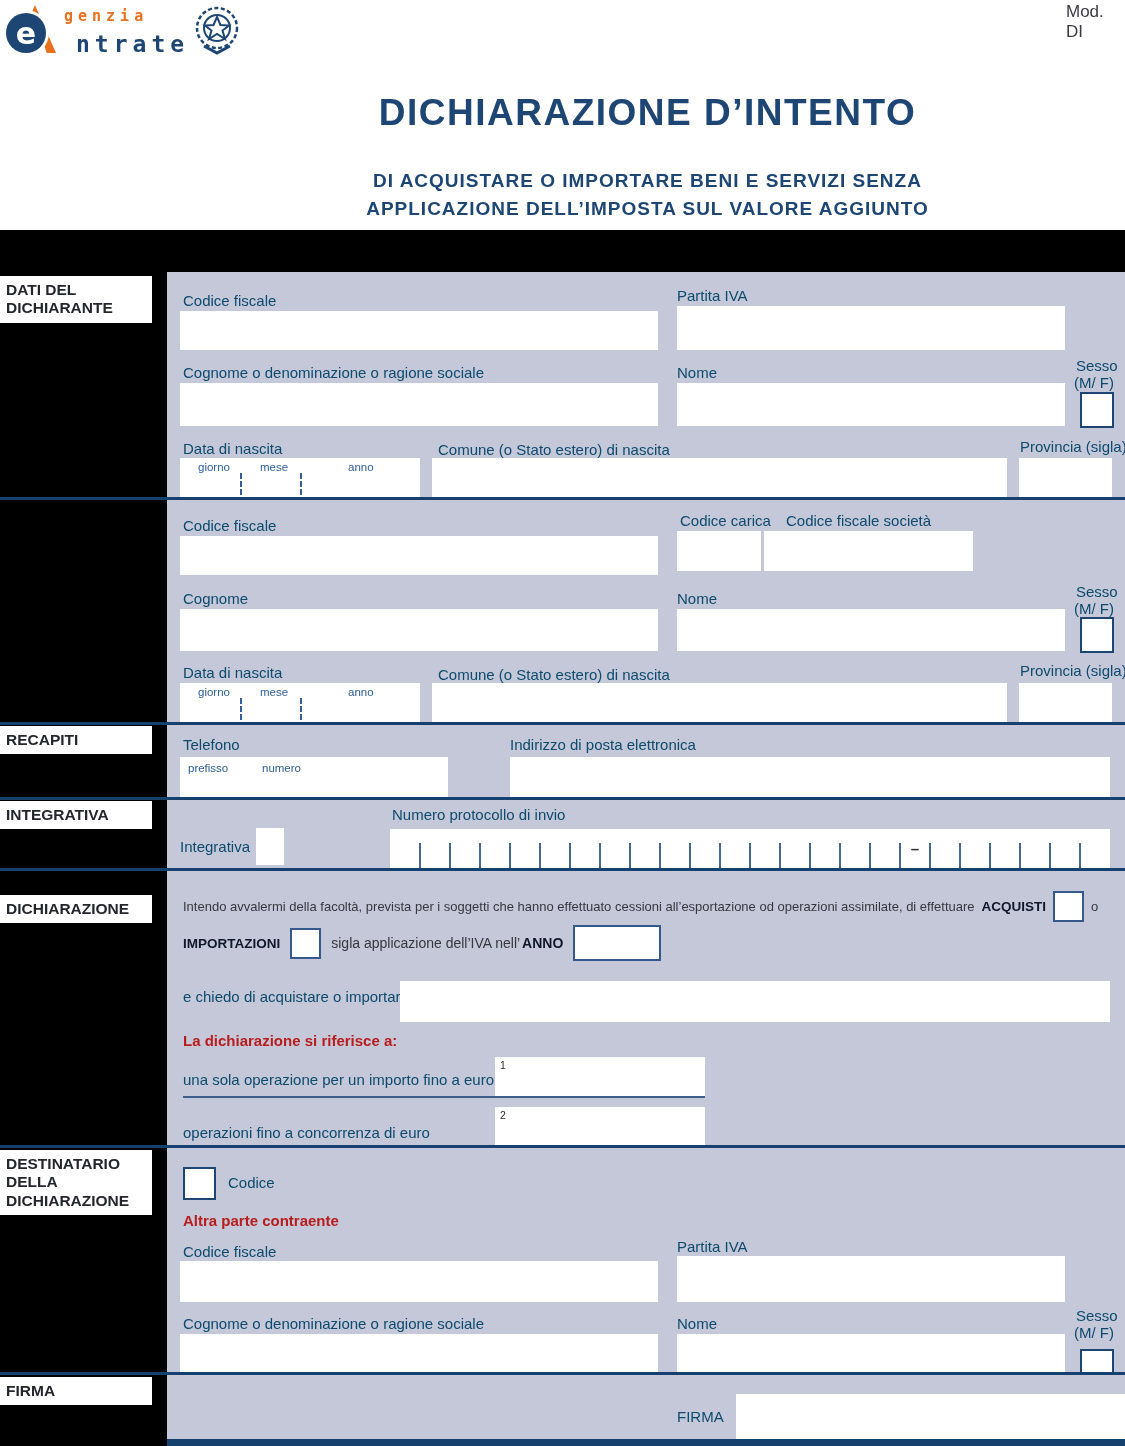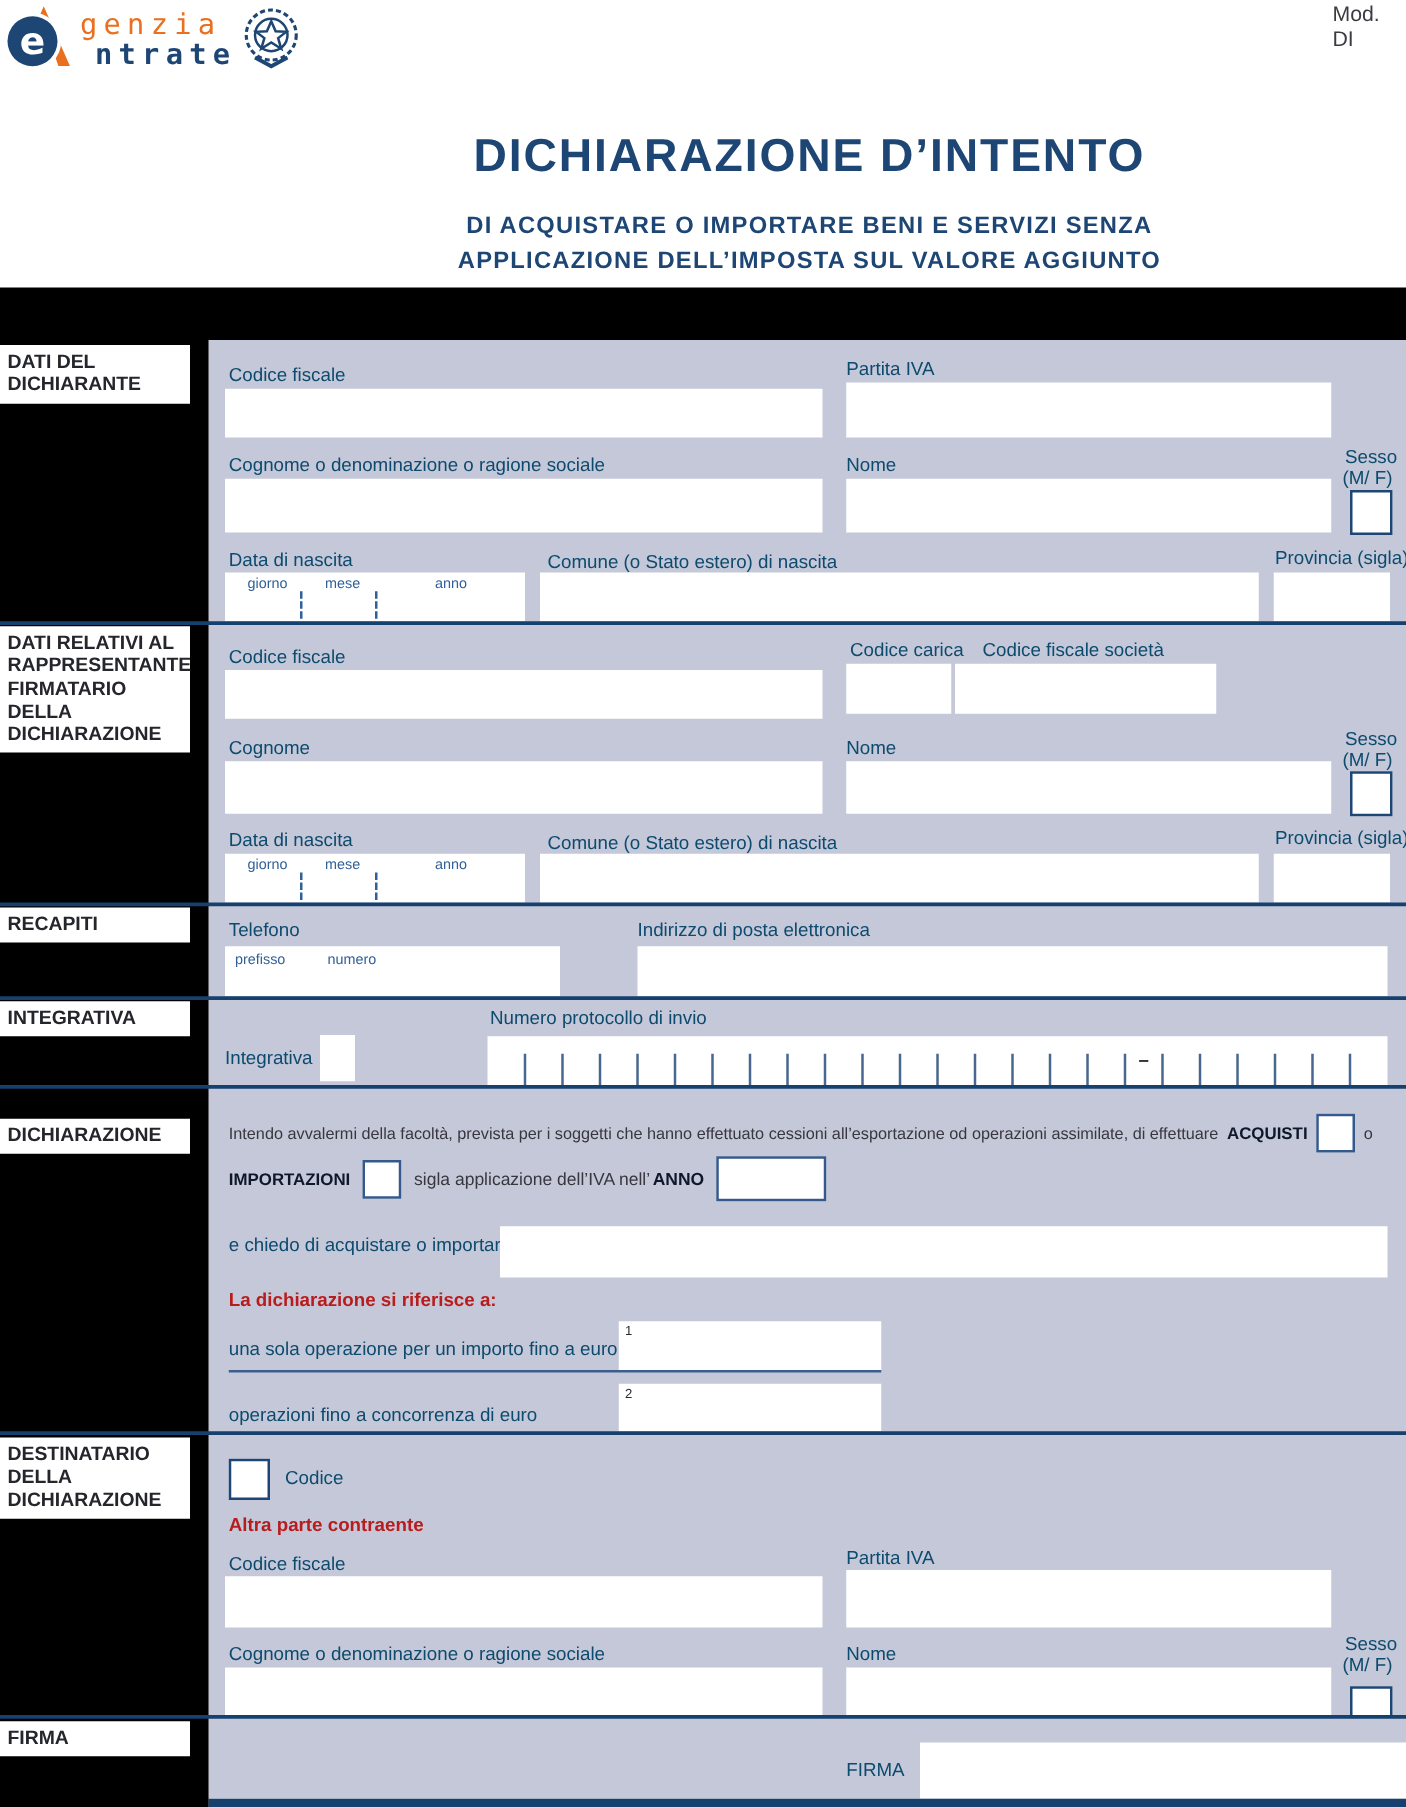--- a/index.html
+++ b/index.html
@@ -28,21 +28,21 @@
   .chk{width:27px;height:27px;background:#fff;border:2px solid #35598c;}
   .dash-v{border-left:2px dashed #2f6099;position:absolute;top:15px;bottom:2px;}
   .para{font-size:13px;color:#37373f;white-space:nowrap;display:flex;align-items:center;gap:7px;}
   .para b{color:#0f172a;font-size:13.5px;}
   .comb{display:flex;background:#fff;}
   .comb-cell{flex:1;position:relative;display:flex;align-items:center;justify-content:center;
              font-weight:bold;color:#2b2b33;font-size:15px;}
   .comb-cell.sep::after{content:'';position:absolute;right:-1px;top:14px;bottom:0;width:2px;background:#49688f;}
   .refnum{position:absolute;top:2px;left:5px;font-size:10.5px;color:#2b2b33;}
   
-  .logo-word-top{font-family:"DejaVu Sans Mono",monospace;font-weight:normal;font-size:23px;
+  .logo-word-top{font-family:"DejaVu Sans Mono",monospace;font-weight:bold;font-size:15px;
                  color:#e8701e;letter-spacing:5px;}
   .logo-word-bottom{font-family:"DejaVu Sans Mono",monospace;font-weight:bold;font-size:23px;
                  color:#1d4674;letter-spacing:5px;}
   .logo-a{width:42px;height:48px;background:#e8701e;clip-path:polygon(50% 0,100% 100%,78% 100%,50% 28%,22% 100%,0 100%);}
   .logo-e{width:40px;height:40px;border-radius:50%;background:#1d4674;box-shadow:0 0 0 3px #fff;
           color:#fff;font-weight:bold;font-size:30px;display:flex;align-items:center;justify-content:center;
           font-family:"DejaVu Sans",sans-serif;}
 </style>
 </head>
 <body>
@@ -56,31 +56,30 @@
     <div class="abs logo-word-bottom" style="left:70px;top:27px;">ntrate</div>
     <svg class="abs" style="left:186px;top:0px;" width="50" height="54" viewBox="0 0 50 54">
       <circle cx="25" cy="24" r="20" fill="none" stroke="#1d4674" stroke-width="2.5" stroke-dasharray="4 2.5"></circle>
       <circle cx="25" cy="24" r="13" fill="none" stroke="#1d4674" stroke-width="2"></circle>
       <path d="M25 13 L28.5 21 L37 21.5 L30.5 26.5 L33 35 L25 30 L17 35 L19.5 26.5 L13 21.5 L21.5 21 Z" fill="none" stroke="#1d4674" stroke-width="2"></path>
       <path d="M12 42 L25 49 L38 42" fill="none" stroke="#1d4674" stroke-width="3"></path>
     </svg>
   </div>
   <div class="abs mod" style="left:1066px;top:2px;">Mod. DI</div>
 
-  <div class="abs title" style="top:104px;">DICHIARAZIONE D’INTENTO</div>
+  <div class="abs title" style="top:92px;">DICHIARAZIONE D’INTENTO</div>
   <div class="abs subtitle" style="top:170px;">DI ACQUISTARE O IMPORTARE BENI E SERVIZI SENZA</div>
   <div class="abs subtitle" style="top:198px;">APPLICAZIONE DELL’IMPOSTA SUL VALORE AGGIUNTO</div>
 
   <div class="abs blackband"></div>
 
   <div class="abs sidebar"></div>
   <div class="abs content"></div>
 
   <div class="abs seclabel" style="top:276px;">DATI DEL DICHIARANTE</div>
-  <div class="abs seclabel" style="top:501px;">DATI RELATIVI AL RAPPRESENTANTE FIRMATARIO DELLA DICHIARAZIONE</div>
   <div class="abs seclabel" style="top:726px;">RECAPITI</div>
   <div class="abs seclabel" style="top:801px;">INTEGRATIVA</div>
   <div class="abs seclabel" style="top:875px;margin-top:20px;">DICHIARAZIONE</div>
   <div class="abs seclabel" style="top:1150px;">DESTINATARIO DELLA DICHIARAZIONE</div>
   <div class="abs seclabel" style="top:1377px;">FIRMA</div>
 
   <div class="abs flabel" style="left:183px;top:292px;">Codice fiscale</div>
   <div class="abs field" style="left:180px;top:311px;width:478px;height:39px;"></div>
   <div class="abs flabel" style="left:677px;top:287px;">Partita IVA</div>
   <div class="abs field" style="left:677px;top:306px;width:388px;height:44px;"></div>

